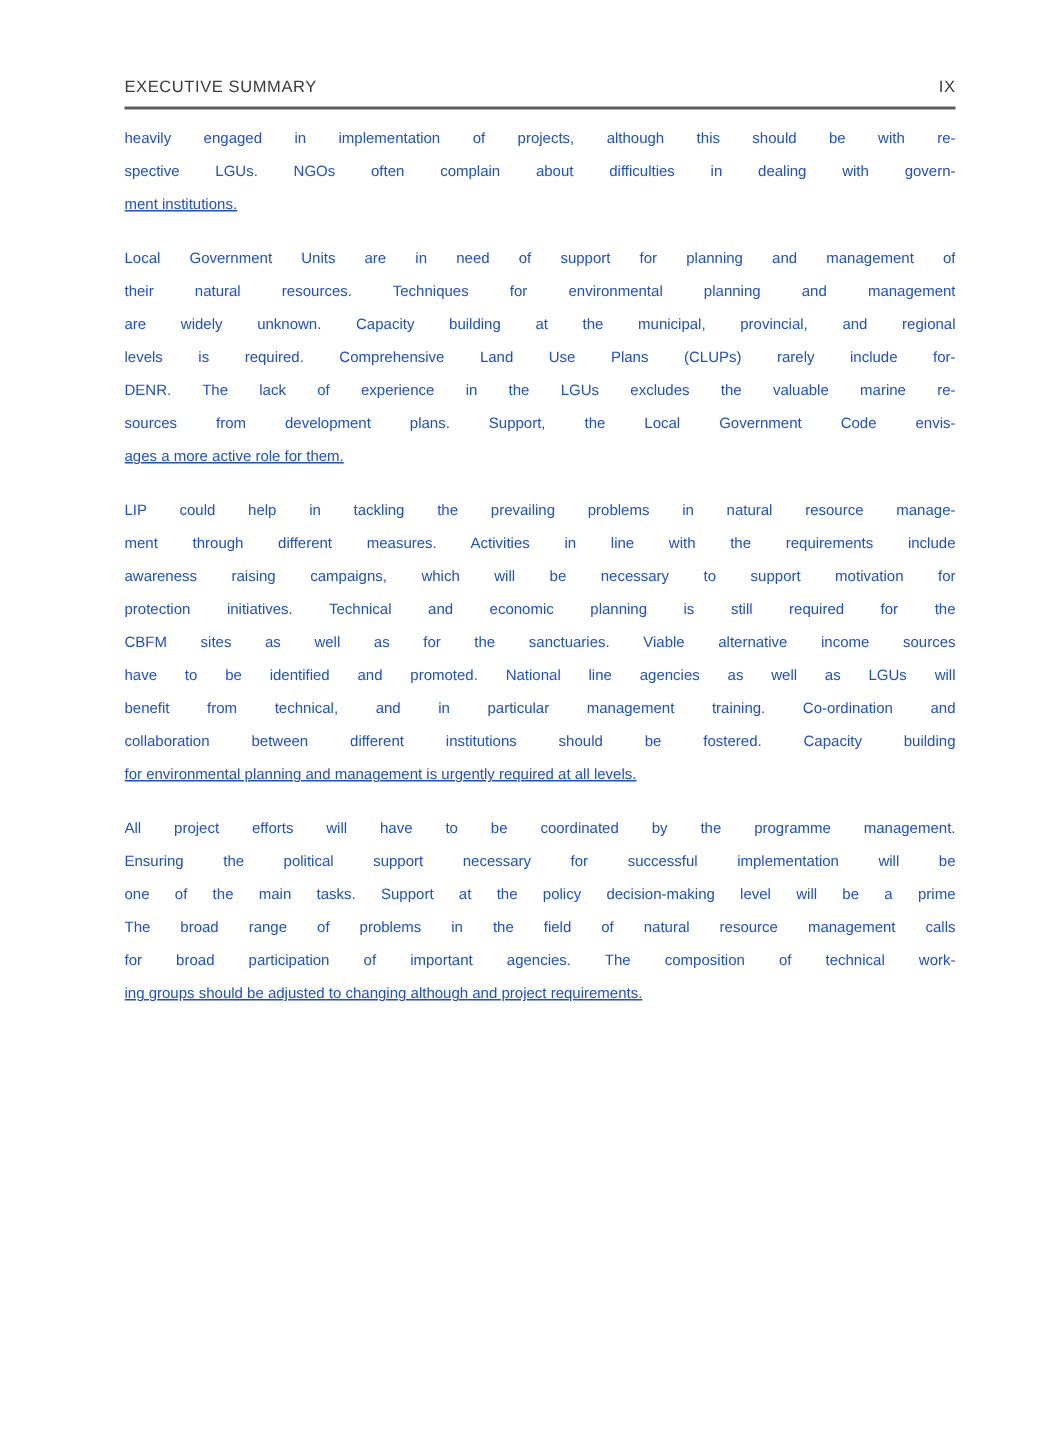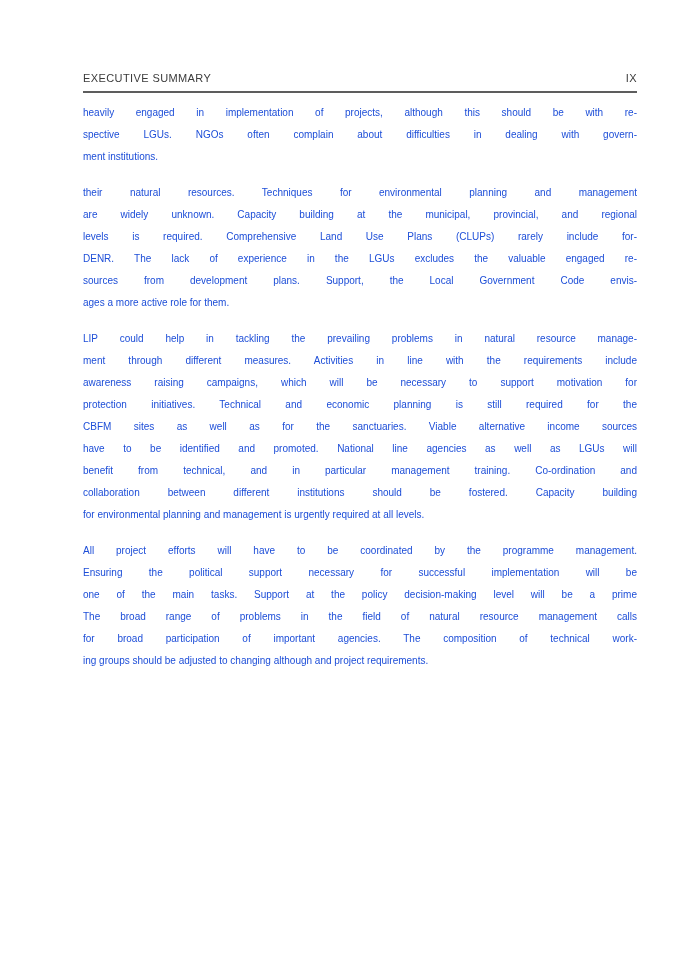--- a/index.html
+++ b/index.html
@@ -7,21 +7,20 @@
     padding: 0;
     background: #ffffff;
   }
   .page {
     position: relative;
     width: 700px;
     height: 728px;
     background: #ffffff;
     font-family: "Liberation Sans", sans-serif;
     overflow: hidden;
-    margin-top: 20px;
   }
   .running-header {
     position: absolute;
     left: 83px;
     top: 52px;
     width: 554px;
     display: flex;
     justify-content: space-between;
     align-items: flex-end;
     font-size: 11px;
@@ -46,41 +45,43 @@
   }
   .line {
     height: 22px;
     overflow: hidden;
     text-align: justify;
     text-align-last: justify;
     white-space: normal;
   }
   .line.last {
     text-align-last: left;
+    text-decoration: underline;
   }
 </style>
 </head>
 <body>
 
 <div class="page">
   <div class="running-header">
     <span>EXECUTIVE SUMMARY</span>
     <span>IX</span>
   </div>
   <div class="body-text" id="body-text">
       <div class="para">
         <div class="line">heavily engaged in implementation of projects, although this should be with re-</div>
         <div class="line">spective LGUs. NGOs often complain about difficulties in dealing with govern-</div>
         <div class="line last">ment institutions.</div>
       </div>
       <div class="para">
+        <div class="line">Local Government Units are in need of support for planning and management of</div>
         <div class="line">their natural resources. Techniques for environmental planning and management</div>
         <div class="line">are widely unknown. Capacity building at the municipal, provincial, and regional</div>
         <div class="line">levels is required. Comprehensive Land Use Plans (CLUPs) rarely include for-</div>
-        <div class="line">DENR. The lack of experience in the LGUs excludes the valuable engaged re-</div>
+        <div class="line">DENR. The lack of experience in the LGUs excludes the valuable marine re-</div>
         <div class="line">sources from development plans. Support, the Local Government Code envis-</div>
         <div class="line last">ages a more active role for them.</div>
       </div>
       <div class="para">
         <div class="line">LIP could help in tackling the prevailing problems in natural resource manage-</div>
         <div class="line">ment through different measures. Activities in line with the requirements include</div>
         <div class="line">awareness raising campaigns, which will be necessary to support motivation for</div>
         <div class="line">protection initiatives. Technical and economic planning is still required for the</div>
         <div class="line">CBFM sites as well as for the sanctuaries. Viable alternative income sources</div>
         <div class="line">have to be identified and promoted. National line agencies as well as LGUs will</div>

